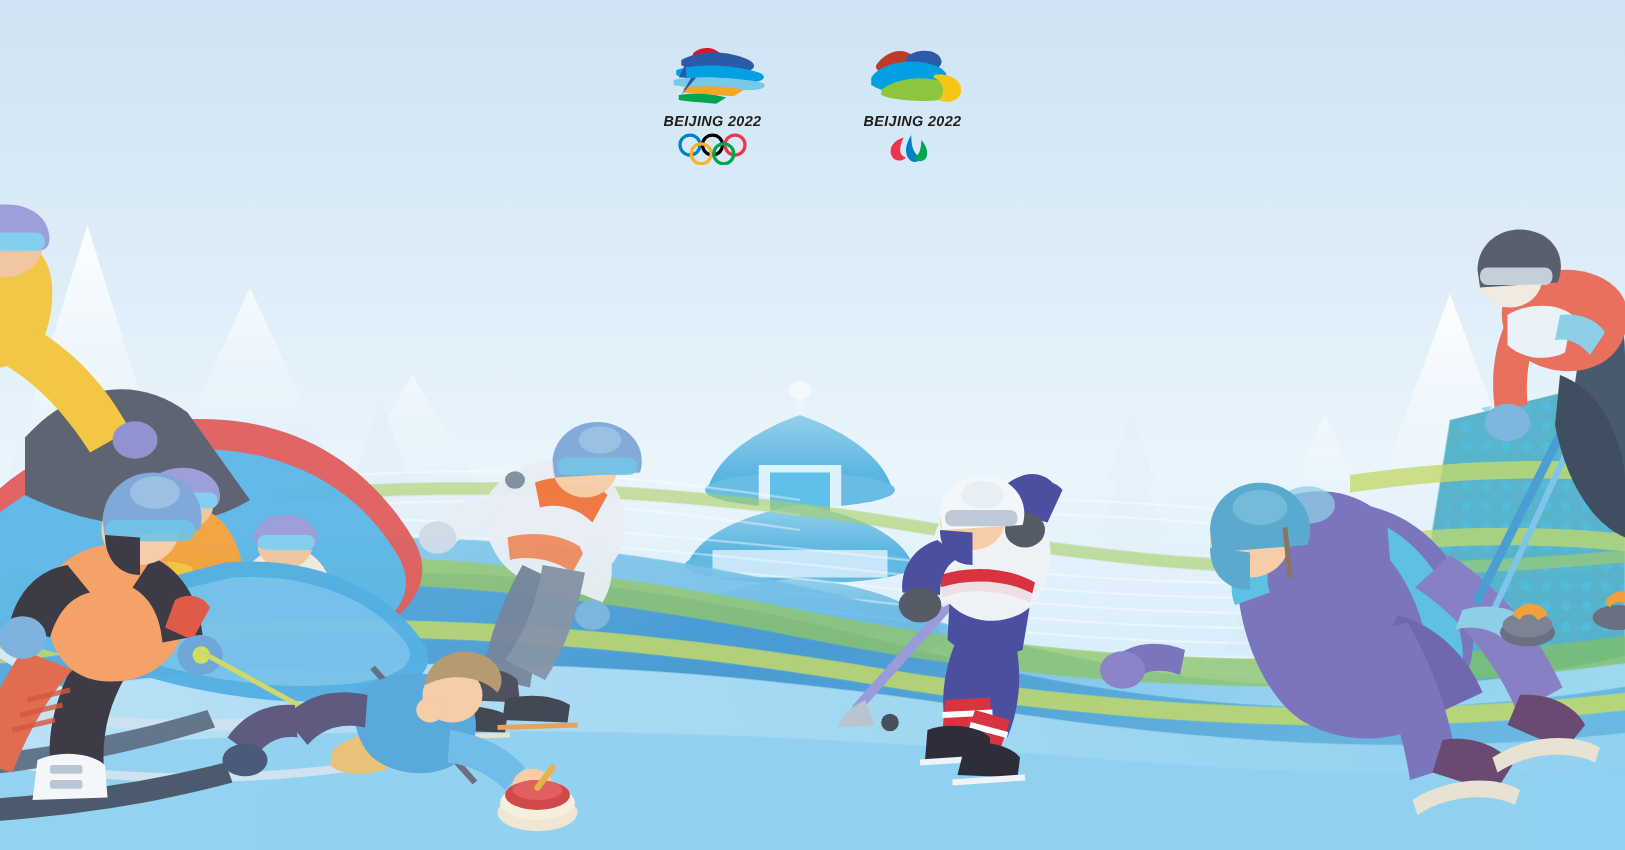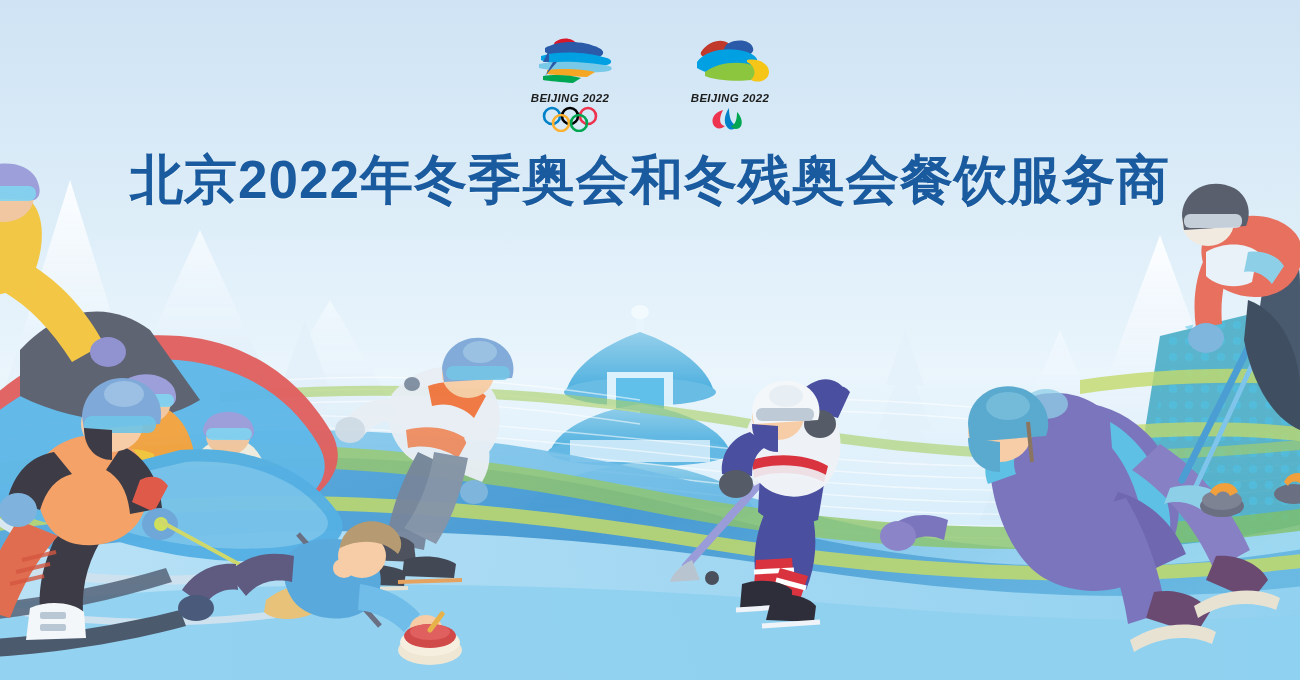--- a/index.html
+++ b/index.html
@@ -438,15 +438,14 @@
       <div class="logo-word">BEIJING 2022</div>
       <svg class="logo-emblem" viewBox="0 0 110 26" xmlns="http://www.w3.org/2000/svg">
         <path d="M48 4 C40 6 36 12 38 18 C40 23 46 24 50 20 C45 19 43 14 48 4 Z" fill="#ee334e"></path>
         <path d="M54 2 C50 8 48 16 52 21 C55 25 60 24 62 20 C56 18 54 11 54 2 Z" fill="#0081c8"></path>
         <path d="M62 6 C66 10 68 16 66 20 C64 24 58 24 56 20 C60 19 62 14 62 6 Z" fill="#00a651"></path>
       </svg>
     </div>
 
   </div>
 
-  <div id="title">北京2022年冬季奥会和冬残奥会餐饮服务商</div>
 
 </div>
 
 </body></html>

